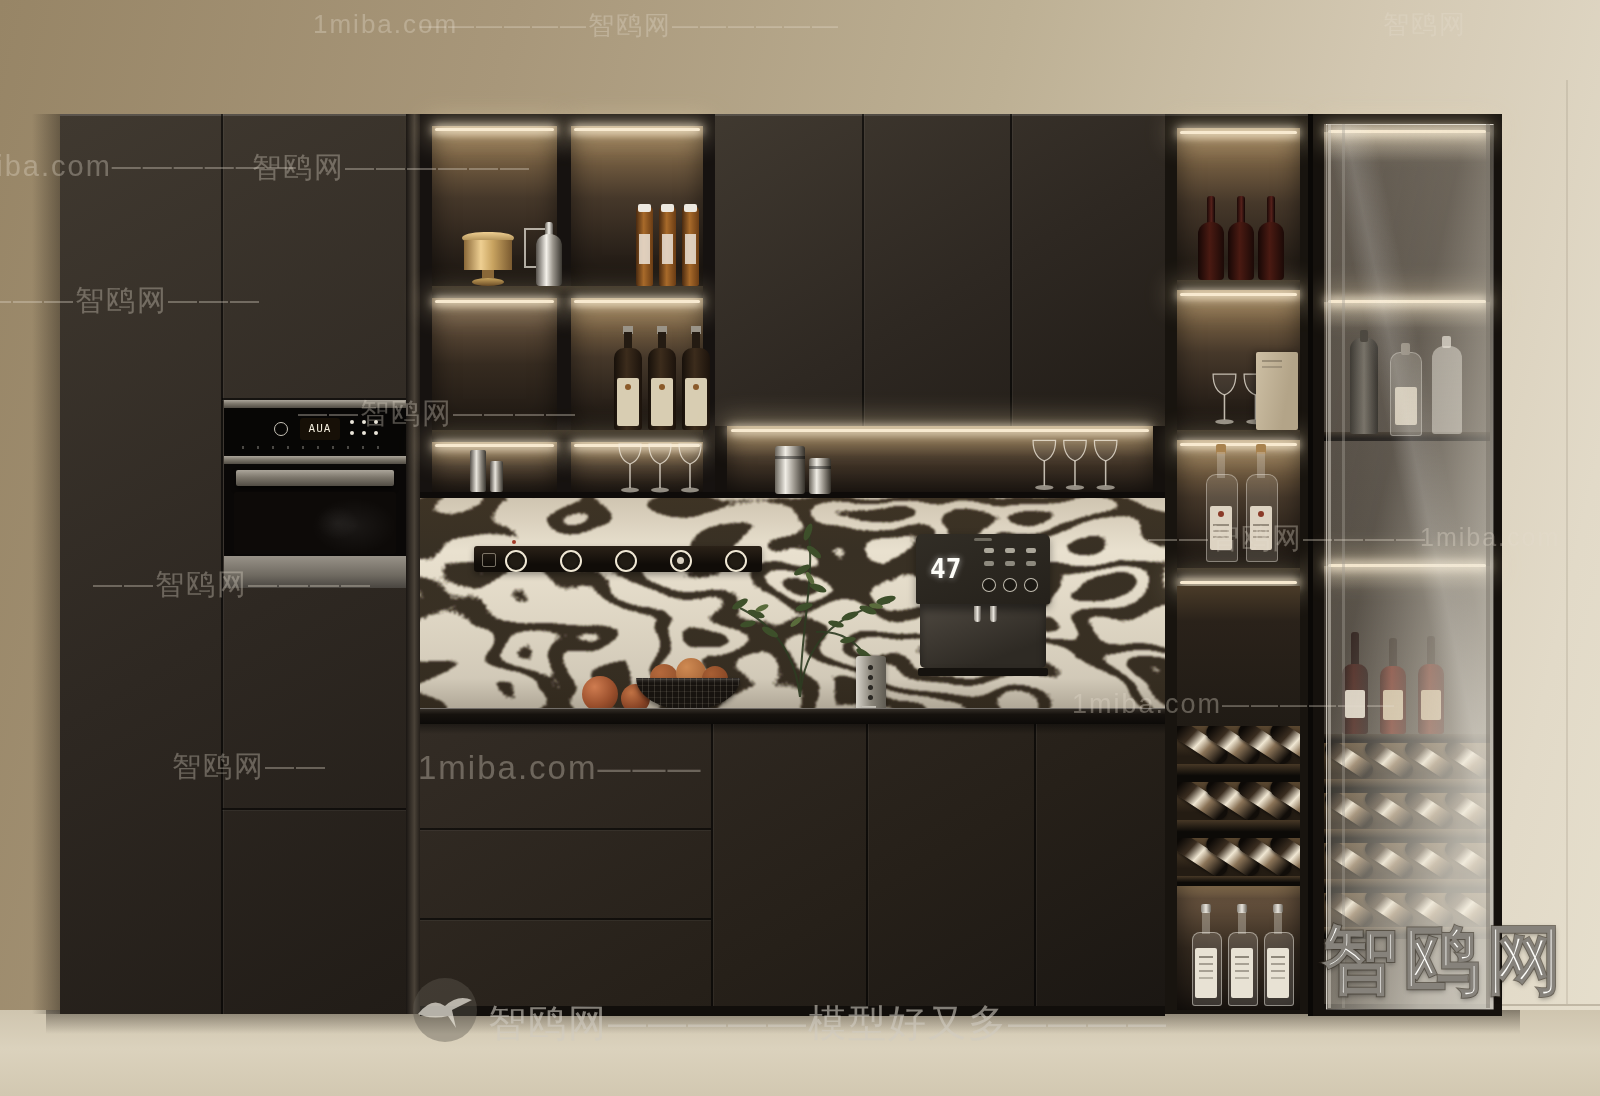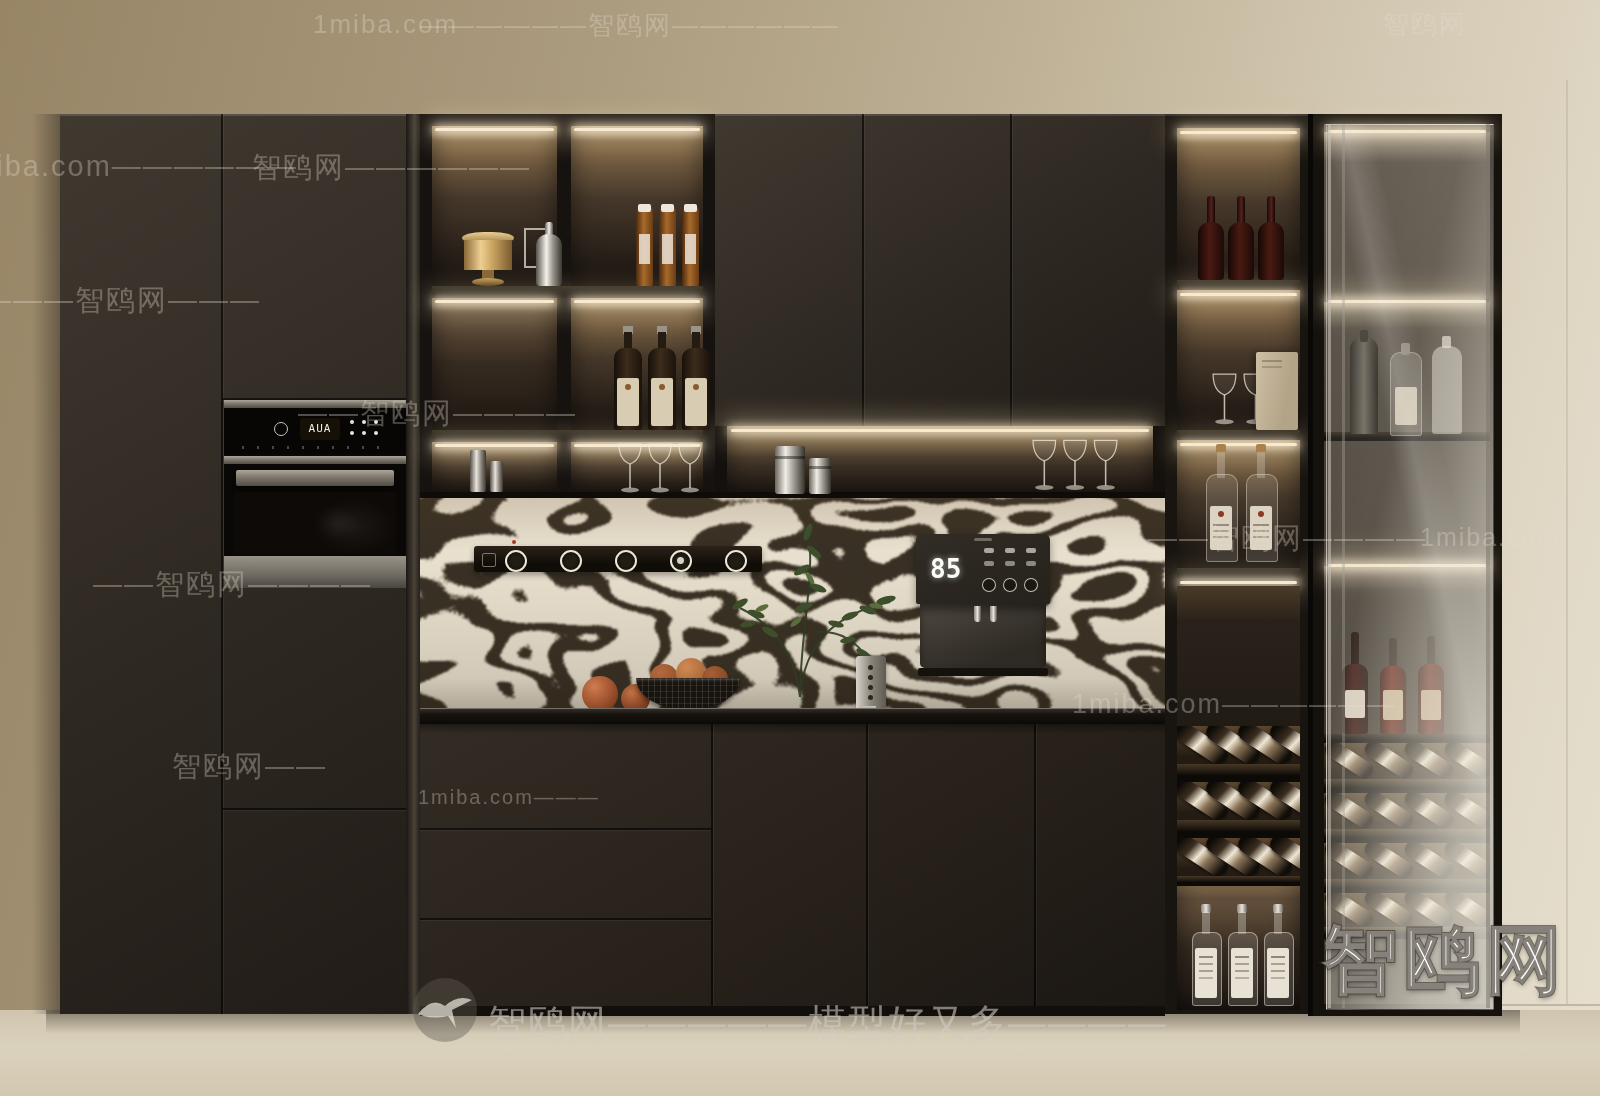--- a/index.html
+++ b/index.html
@@ -221,21 +221,21 @@
       <ellipse cx="110" cy="66" rx="7" ry="2.6" transform="rotate(60 110 66)"></ellipse>
       <ellipse cx="176" cy="94" rx="7" ry="2.6" transform="rotate(8 176 94)"></ellipse>
       <ellipse cx="96" cy="110" rx="7" ry="2.6" transform="rotate(-40 96 110)"></ellipse>
     </g>
   </svg>
 
   <div class="abs" style="left:916px;top:534px;width:134px;height:142px;">
     <div class="abs" style="left:0;top:0;width:134px;height:70px;background:linear-gradient(160deg,#45403630,#25211b);background-color:#2d2922;border-radius:6px 6px 2px 2px;box-shadow:0 4px 8px rgba(0,0,0,.4);">
       <div class="abs" style="left:58px;top:4px;width:18px;height:3px;background:rgba(230,225,210,.35);border-radius:2px;"></div>
       <div class="abs ledfont" style="left:14px;top:20px;color:#fdfdf8;font-size:26px;font-weight:bold;text-shadow:0 0 6px rgba(255,255,255,.6);">
-        <span>85</span>
+        <span>47</span>
       </div>
       <div class="abs" style="left:68px;top:14px;width:58px;height:6px;">
         <div class="abs" style="left:0;top:0;width:10px;height:5px;background:rgba(240,235,220,.65);border-radius:2px;box-shadow:21px 0 0 rgba(240,235,220,.65),42px 0 0 rgba(240,235,220,.65);"></div>
       </div>
       <div class="abs" style="left:68px;top:27px;width:58px;height:6px;">
         <div class="abs" style="left:0;top:0;width:10px;height:5px;background:rgba(240,235,220,.5);border-radius:2px;box-shadow:21px 0 0 rgba(240,235,220,.5),42px 0 0 rgba(240,235,220,.5);"></div>
       </div>
       <div class="abs dot" style="left:66px;top:44px;width:12px;height:12px;border:1.5px solid rgba(235,230,215,.8);background:#1b1813;"></div>
       <div class="abs dot" style="left:87px;top:44px;width:12px;height:12px;border:1.5px solid rgba(235,230,215,.8);background:#1b1813;"></div>
       <div class="abs dot" style="left:108px;top:44px;width:12px;height:12px;border:1.5px solid rgba(235,230,215,.8);background:#1b1813;"></div>
@@ -455,21 +455,21 @@
       <div class="wm" style="left: 1383px; top: 7px; font-size: 26px;">智鸥网</div>
       <div class="wm" style="left: -48px; top: 150px; font-size: 29px;">1miba.com——————</div>
       <div class="wm" style="left: 252px; top: 148px; font-size: 29px;">智鸥网——————</div>
       <div class="wm" style="left: -18px; top: 281px; font-size: 29px;">———智鸥网———</div>
       <div class="wm" style="left: 298px; top: 394px; font-size: 29px;">——智鸥网————</div>
       <div class="wm" style="left: 1148px; top: 519px; font-size: 29px;">——智鸥网————</div>
       <div class="wm" style="left: 1420px; top: 523px; font-size: 25px;">1miba.com</div>
       <div class="wm" style="left: 93px; top: 565px; font-size: 29px;">——智鸥网————</div>
       <div class="wm" style="left: 1072px; top: 689px; font-size: 27px;">1miba.com——————</div>
       <div class="wm" style="left: 172px; top: 747px; font-size: 29px;">智鸥网——</div>
-      <div class="wm" style="left: 418px; top: 786px; font-size: 20px;">1miba.com———</div>
+      <div class="wm" style="left: 418px; top: 749px; font-size: 33px;">1miba.com———</div>
       <div class="wm wm-strong" style="left: 488px; top: 998px; font-size: 38px;">智鸥网—————模型好又多————</div>
     </div>
 
   <svg class="abs" style="left:408px;top:976px;" width="74" height="68" viewBox="0 0 74 68">
     <circle cx="37" cy="34" r="32" fill="rgba(95,90,80,.42)"></circle>
     <path d="M10,38 Q24,20 37,30 Q50,18 64,24 Q52,30 44,34 L48,52 40,40 Q24,44 10,38 Z" fill="rgba(238,233,222,.7)"></path>
   </svg>
 
   <div class="abs corner-logo" style="left:1322px;top:922px;font-size:76px;line-height:1;">
     <span>智鸥网</span>

